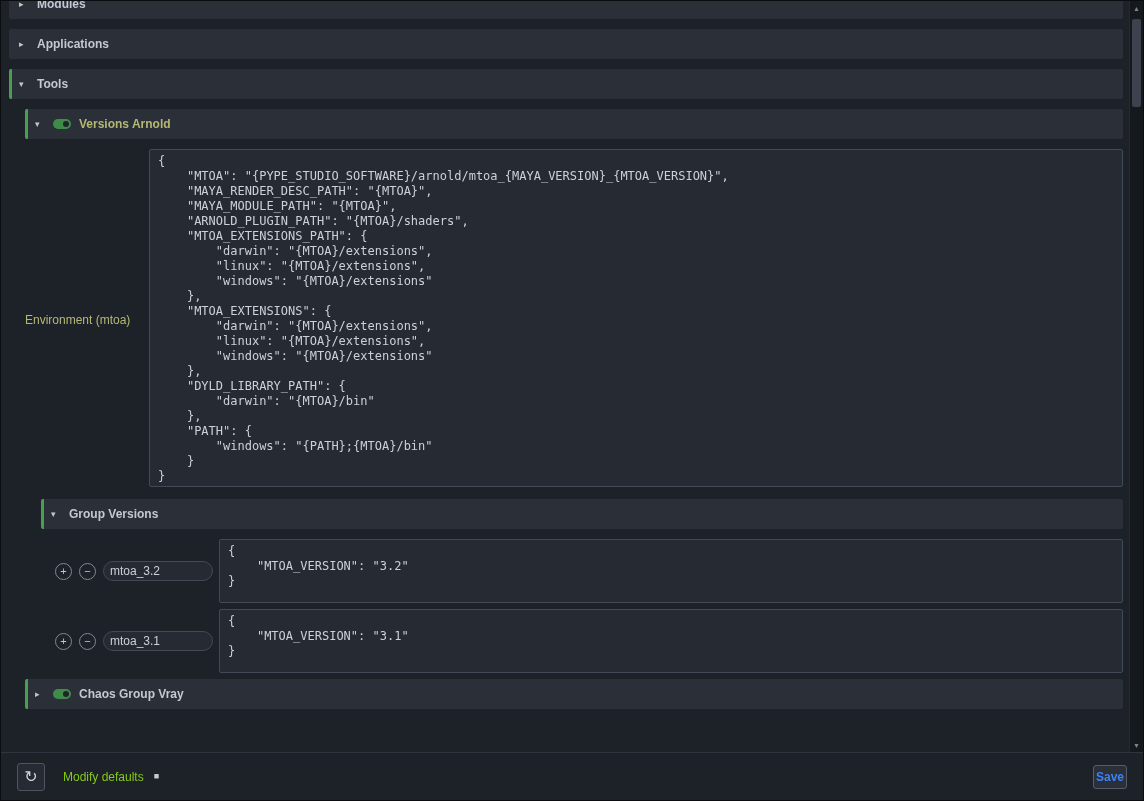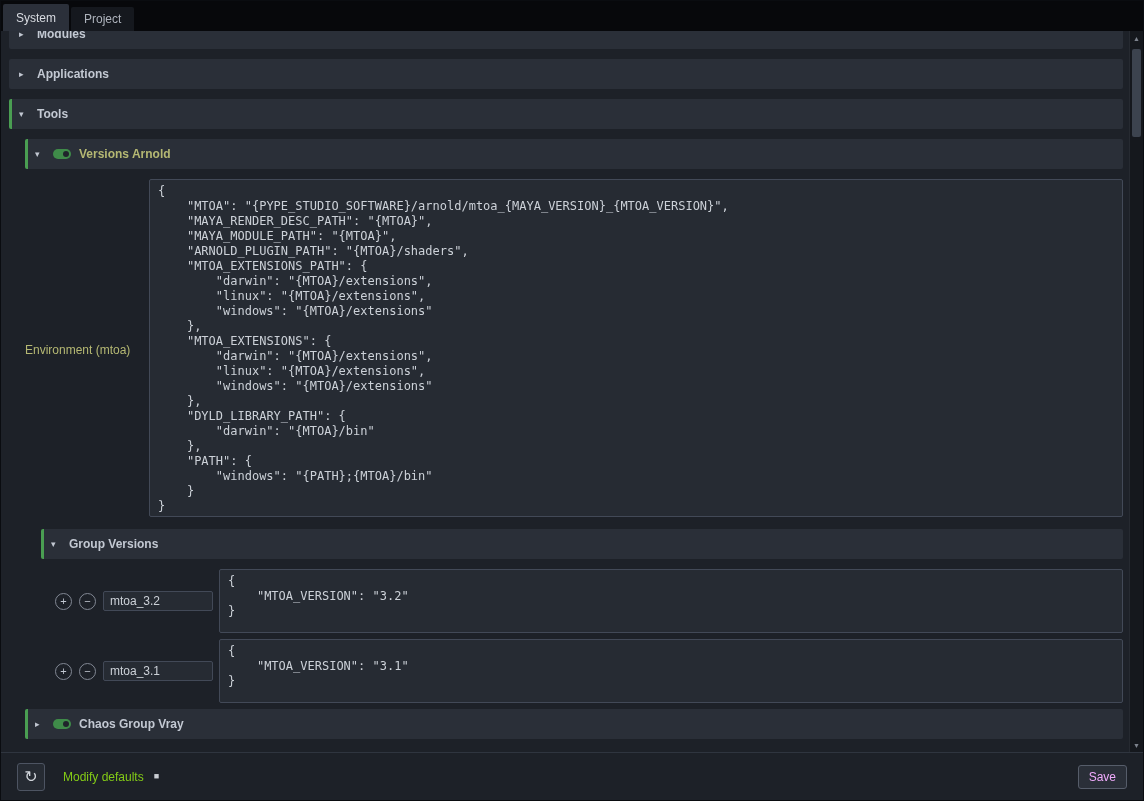--- a/index.html
+++ b/index.html
@@ -45,21 +45,21 @@
   .env-editor { flex:1 1 auto; height:338px; }
 
   
   .versions { margin-left:16px; }
   .version-row { display:flex; align-items:center; margin-bottom:6px; padding-left:14px; }
   .row-btns { display:flex; align-items:center; gap:7px; margin-right:4px; flex:0 0 auto; }
   .circle-btn { width:17px; height:17px; border-radius:50%; background:transparent;
                 border:1px solid #828894; color:#c2c8d2; font-size:11px; line-height:1;
                 display:flex; align-items:center; justify-content:center; cursor:pointer; padding:0; }
   .key-input { width:110px; height:20px; background:#262b33; border:1px solid #424957;
-               border-radius:2px; color:#ccd1d8; font-size:12px; padding:0 6px; outline:none;
+               border-radius:10px; color:#ccd1d8; font-size:12px; padding:0 6px; outline:none;
                font-family:"Liberation Sans", sans-serif; }
   .ver-editor { flex:1 1 auto; height:64px; margin-left:2px; }
 
   
   .scrollbar { position:absolute; right:0; top:0; bottom:0; width:14px; background:#15181d;
                border-left:1px solid #262a31; display:flex; flex-direction:column; }
   .sb-btn { flex:0 0 14px; display:flex; align-items:center; justify-content:center;
             font-size:7px; color:#7d838d; cursor:pointer; }
   .sb-track { flex:1 1 auto; position:relative; }
   .sb-thumb { position:absolute; left:2px; right:2px; top:4px; height:88px; background:#3c434e;
@@ -67,32 +67,28 @@
 
   
   .footer { flex:0 0 48px; background:#1d2128; border-top:1px solid #2f353f;
             display:flex; align-items:center; padding:0 16px; }
   .icon-btn { width:28px; height:28px; background:#262b33; border:1px solid #4d5462;
               border-radius:3px; color:#d0d4da; font-size:16px; display:flex; align-items:center;
               justify-content:center; cursor:pointer; padding:0; }
   .footer-label { margin-left:18px; font-size:12px; color:#84cc16; }
   .marker { margin-left:10px; font-size:9px; color:#c9cdd3; line-height:1; cursor:pointer; }
   .spacer { flex:1 1 auto; }
-  .save-btn { background:#2a2f38; border:1px solid #565d6a; border-radius:3px; color:#f0abfc;
-              font-size:12px; padding:4px 10px; cursor:pointer; }
+  .save-btn { background:#2a2f38; border:1px solid #565d6a; border-radius:3px; color:#3b82f6;
+              font-size:12px; padding:4px 2px; cursor:pointer;font-weight:bold; }
 </style>
 </head>
 <body>
 
 <div class="app">
 
-  <div class="tabbar">
-    <div class="tab active">System</div>
-    <div class="tab">Project</div>
-  </div>
 
   <div class="body-area">
     <div class="scrollview">
       <div class="scroll-content">
 
         <div class="hdr">
           <span class="arrow">▸</span>
           <span class="hdr-label">Modules</span>
         </div>
 

